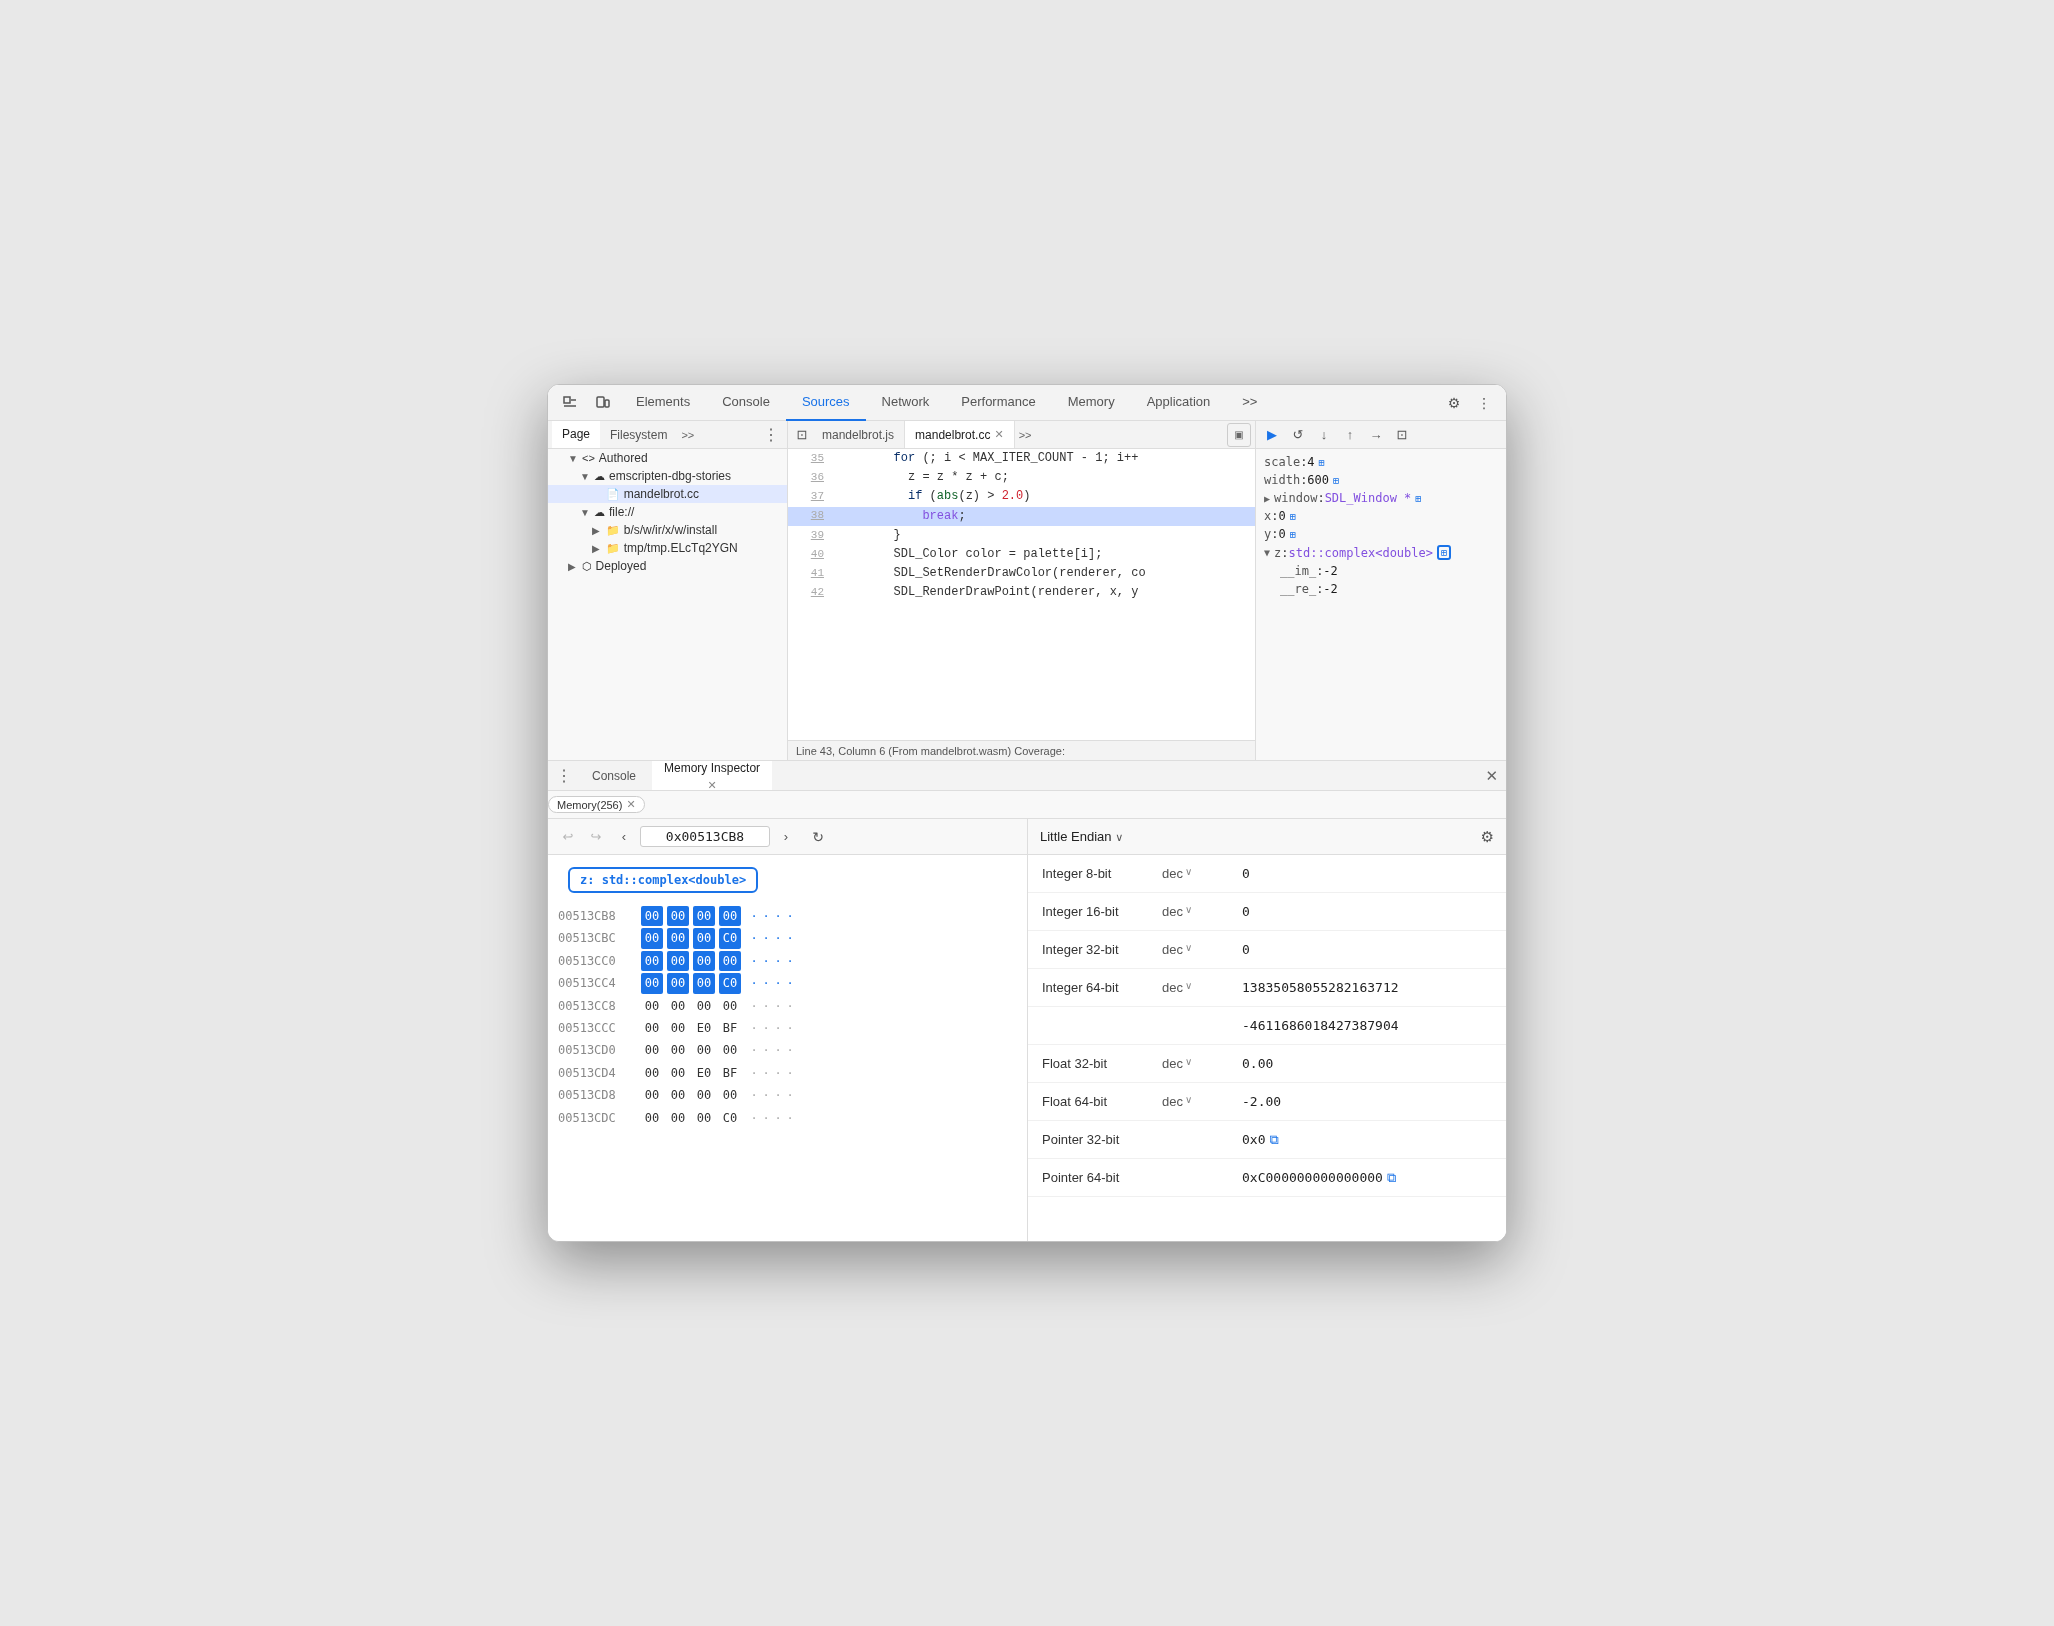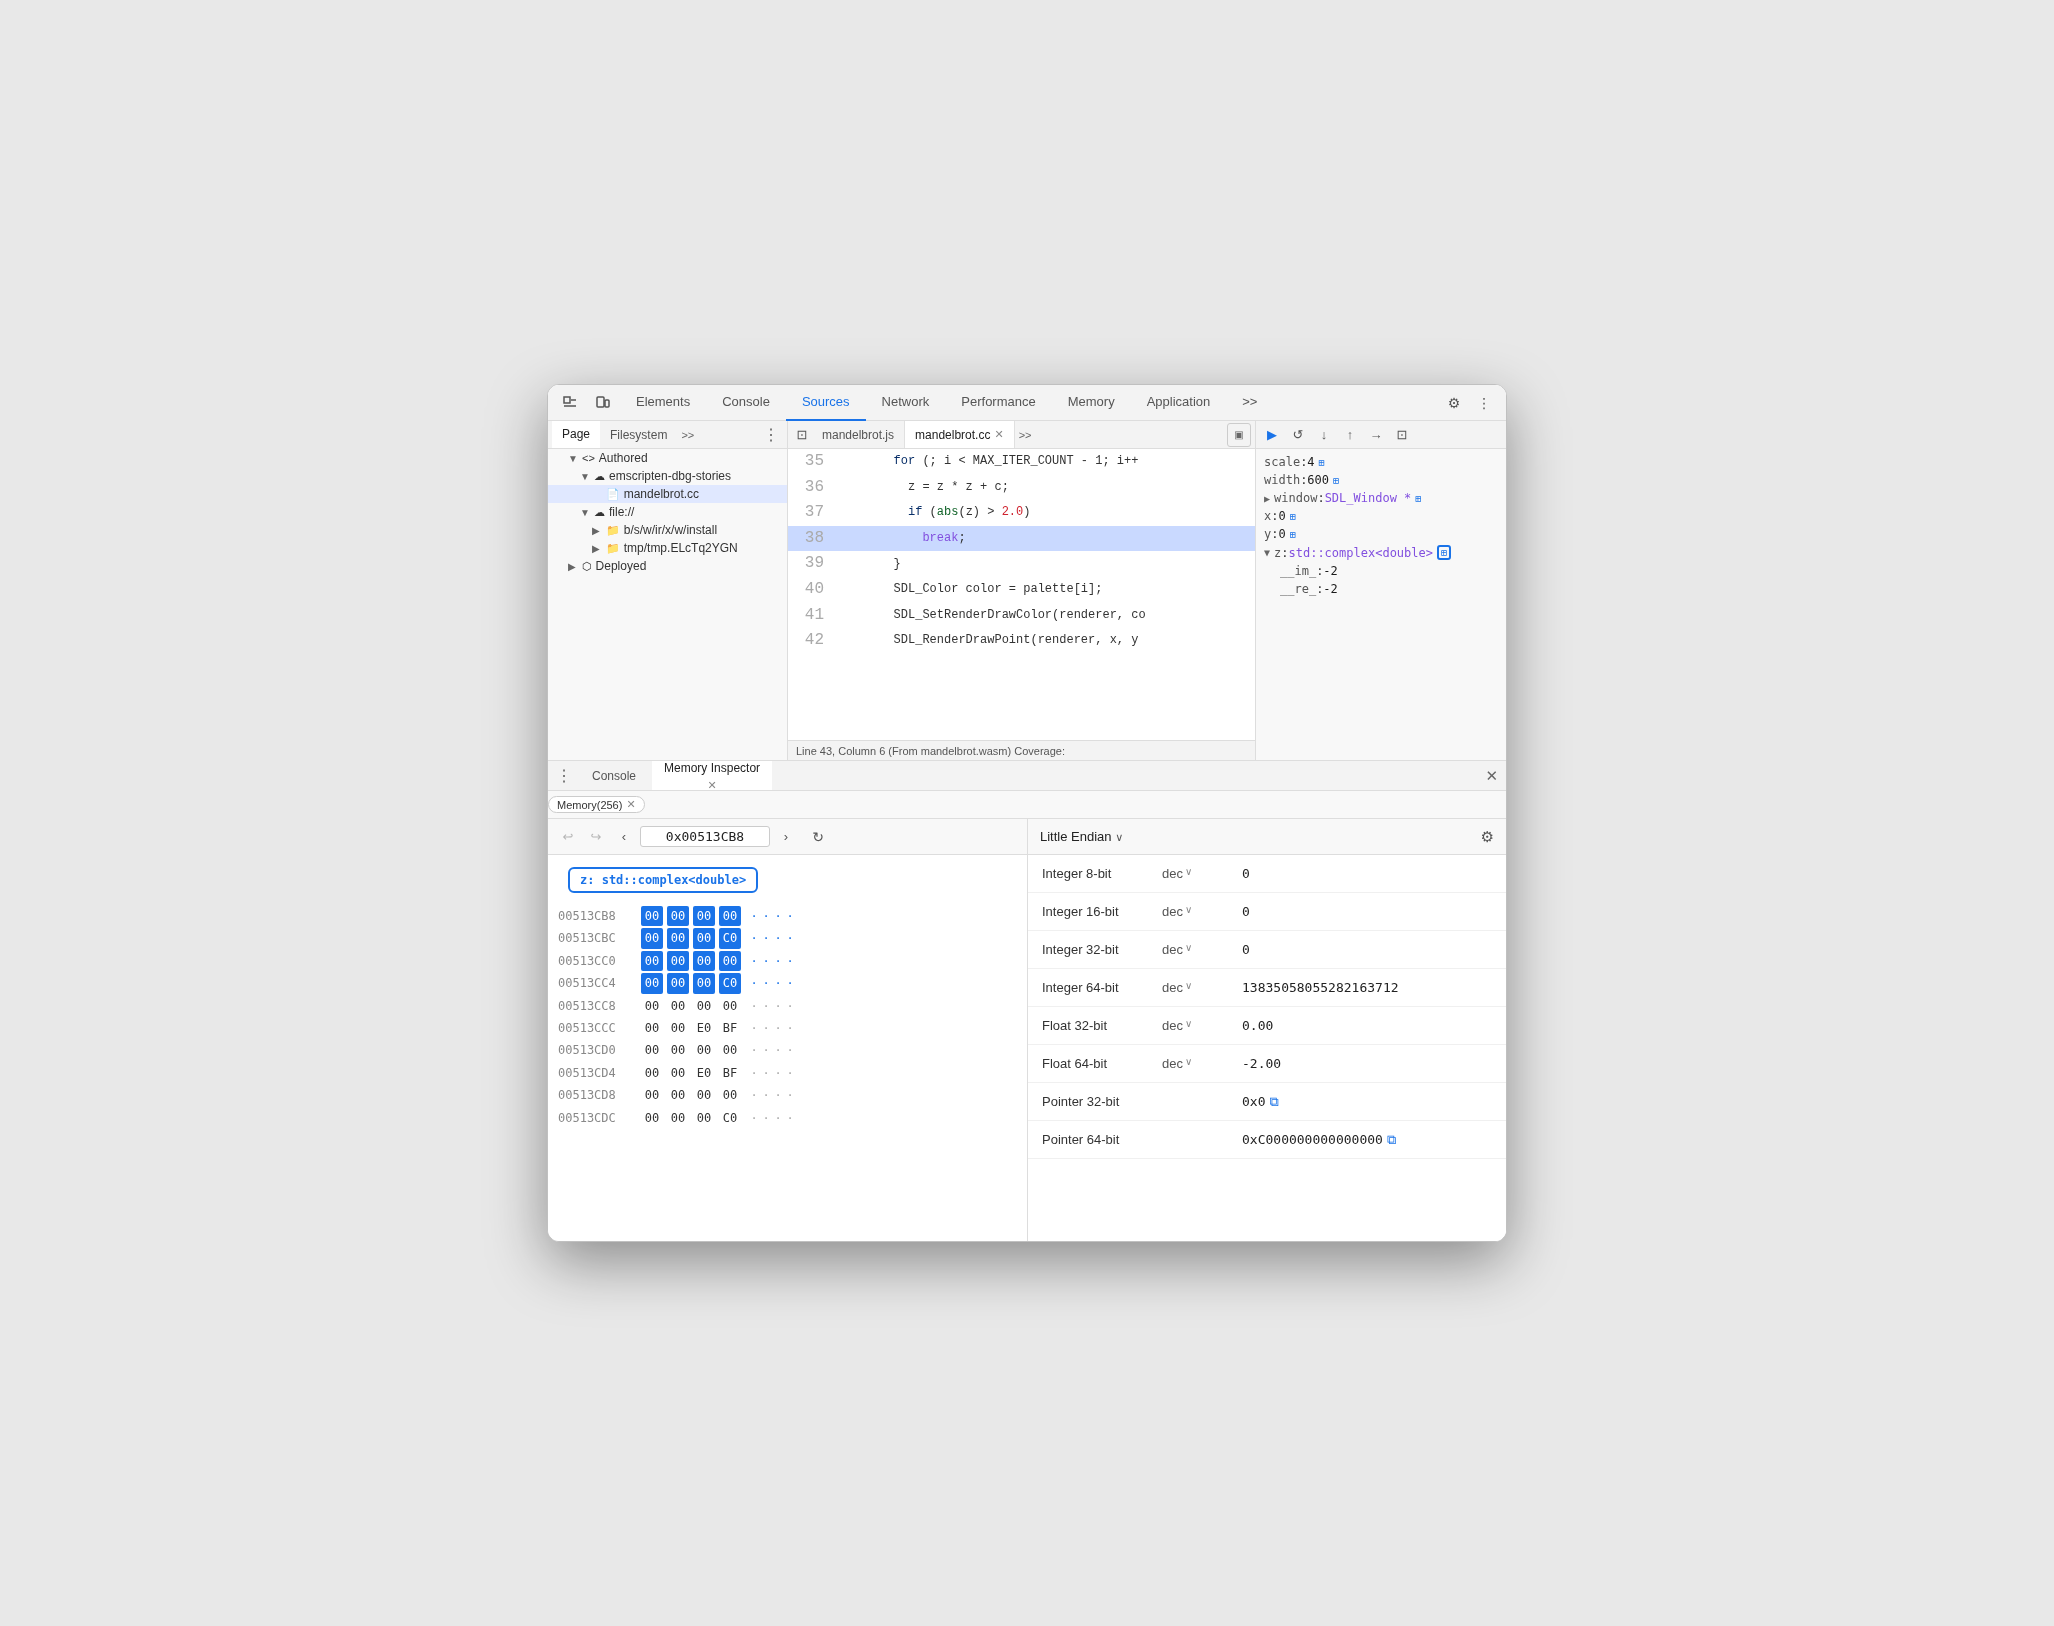--- a/index.html
+++ b/index.html
@@ -208,21 +208,22 @@
       padding: 0 8px;
       white-space: pre;
     }
     .code-line.highlighted { background: #c9d9ff; }
     .line-num {
       width: 28px;
       text-align: right;
       color: #aaa;
       margin-right: 12px;
       flex-shrink: 0;
-      font-size: 16px;
+      font-size: 11px;
+      text-decoration: underline;
     }
     .code-text { color: #333; }
     .kw-blue { color: #0a3069; font-weight: 500; }
     .kw-purple { color: #8250df; }
     .kw-green { color: #116329; }
     .kw-red { color: #cf222e; }
     .code-status-bar {
       height: 20px;
       background: #f3f3f3;
       border-top: 1px solid #ddd;
@@ -979,20 +980,25 @@
               <span class="interp-type">Integer 32-bit</span>
               <span class="interp-enc">dec <span class="interp-enc-arrow">∨</span></span>
               <span class="interp-val">0</span>
             </div>
             <div class="interp-row">
               <span class="interp-type">Integer 64-bit</span>
               <span class="interp-enc">dec <span class="interp-enc-arrow">∨</span></span>
               <span class="interp-val">13835058055282163712</span>
             </div>
             <div class="interp-row">
+              <span class="interp-type"></span>
+              <span class="interp-enc"></span>
+              <span class="interp-val">-4611686018427387904</span>
+            </div>
+            <div class="interp-row">
               <span class="interp-type">Float 32-bit</span>
               <span class="interp-enc">dec <span class="interp-enc-arrow">∨</span></span>
               <span class="interp-val">0.00</span>
             </div>
             <div class="interp-row">
               <span class="interp-type">Float 64-bit</span>
               <span class="interp-enc">dec <span class="interp-enc-arrow">∨</span></span>
               <span class="interp-val">-2.00</span>
             </div>
             <div class="interp-row">

